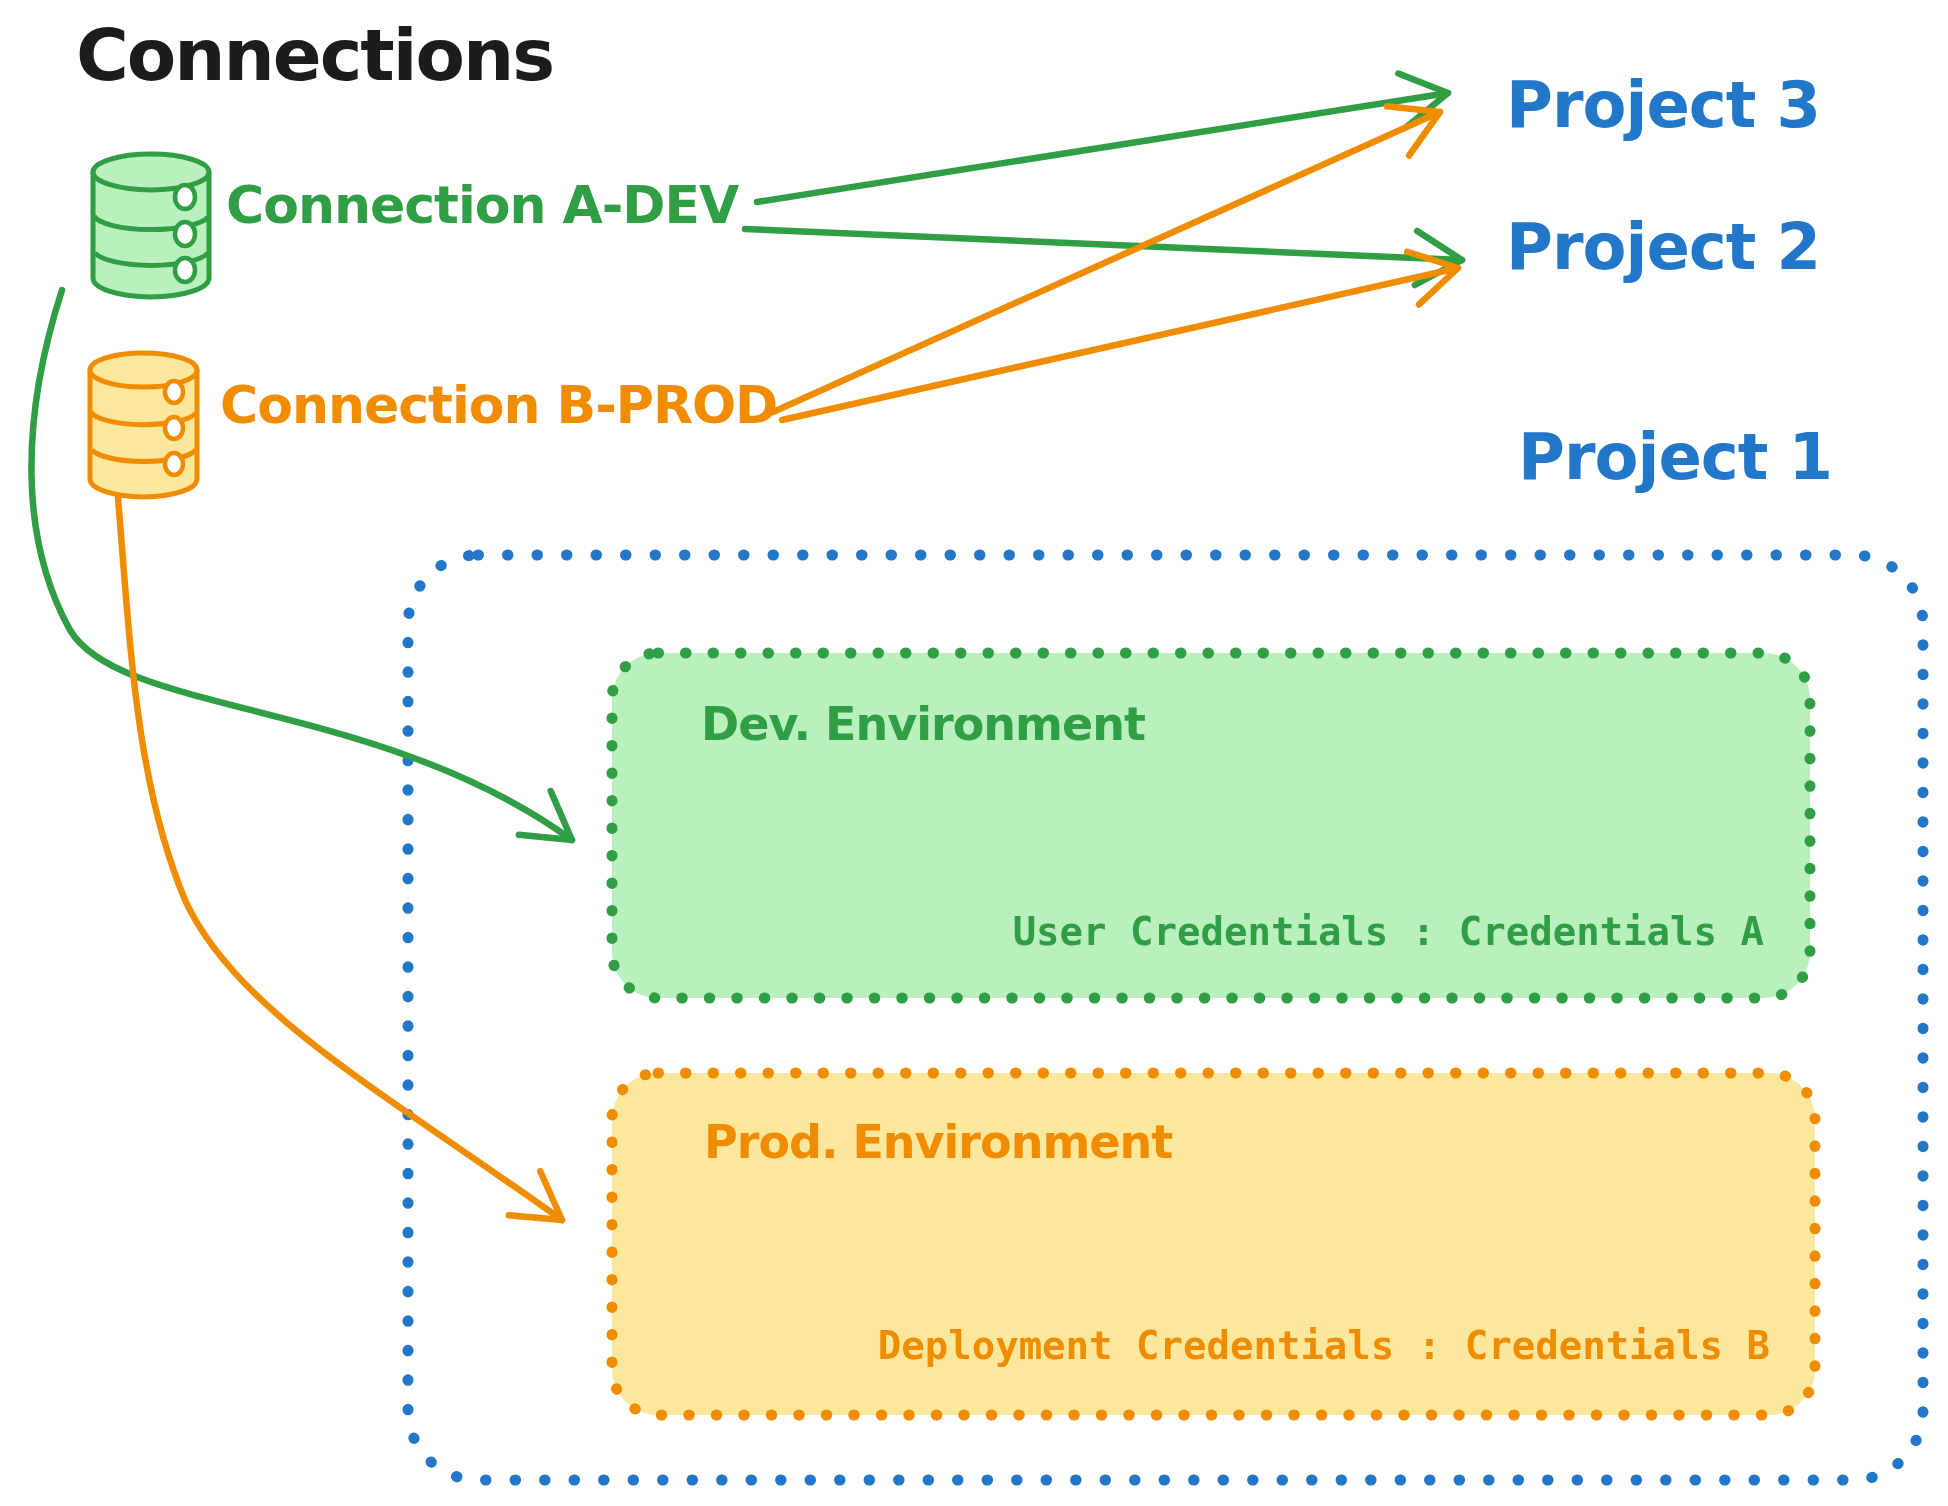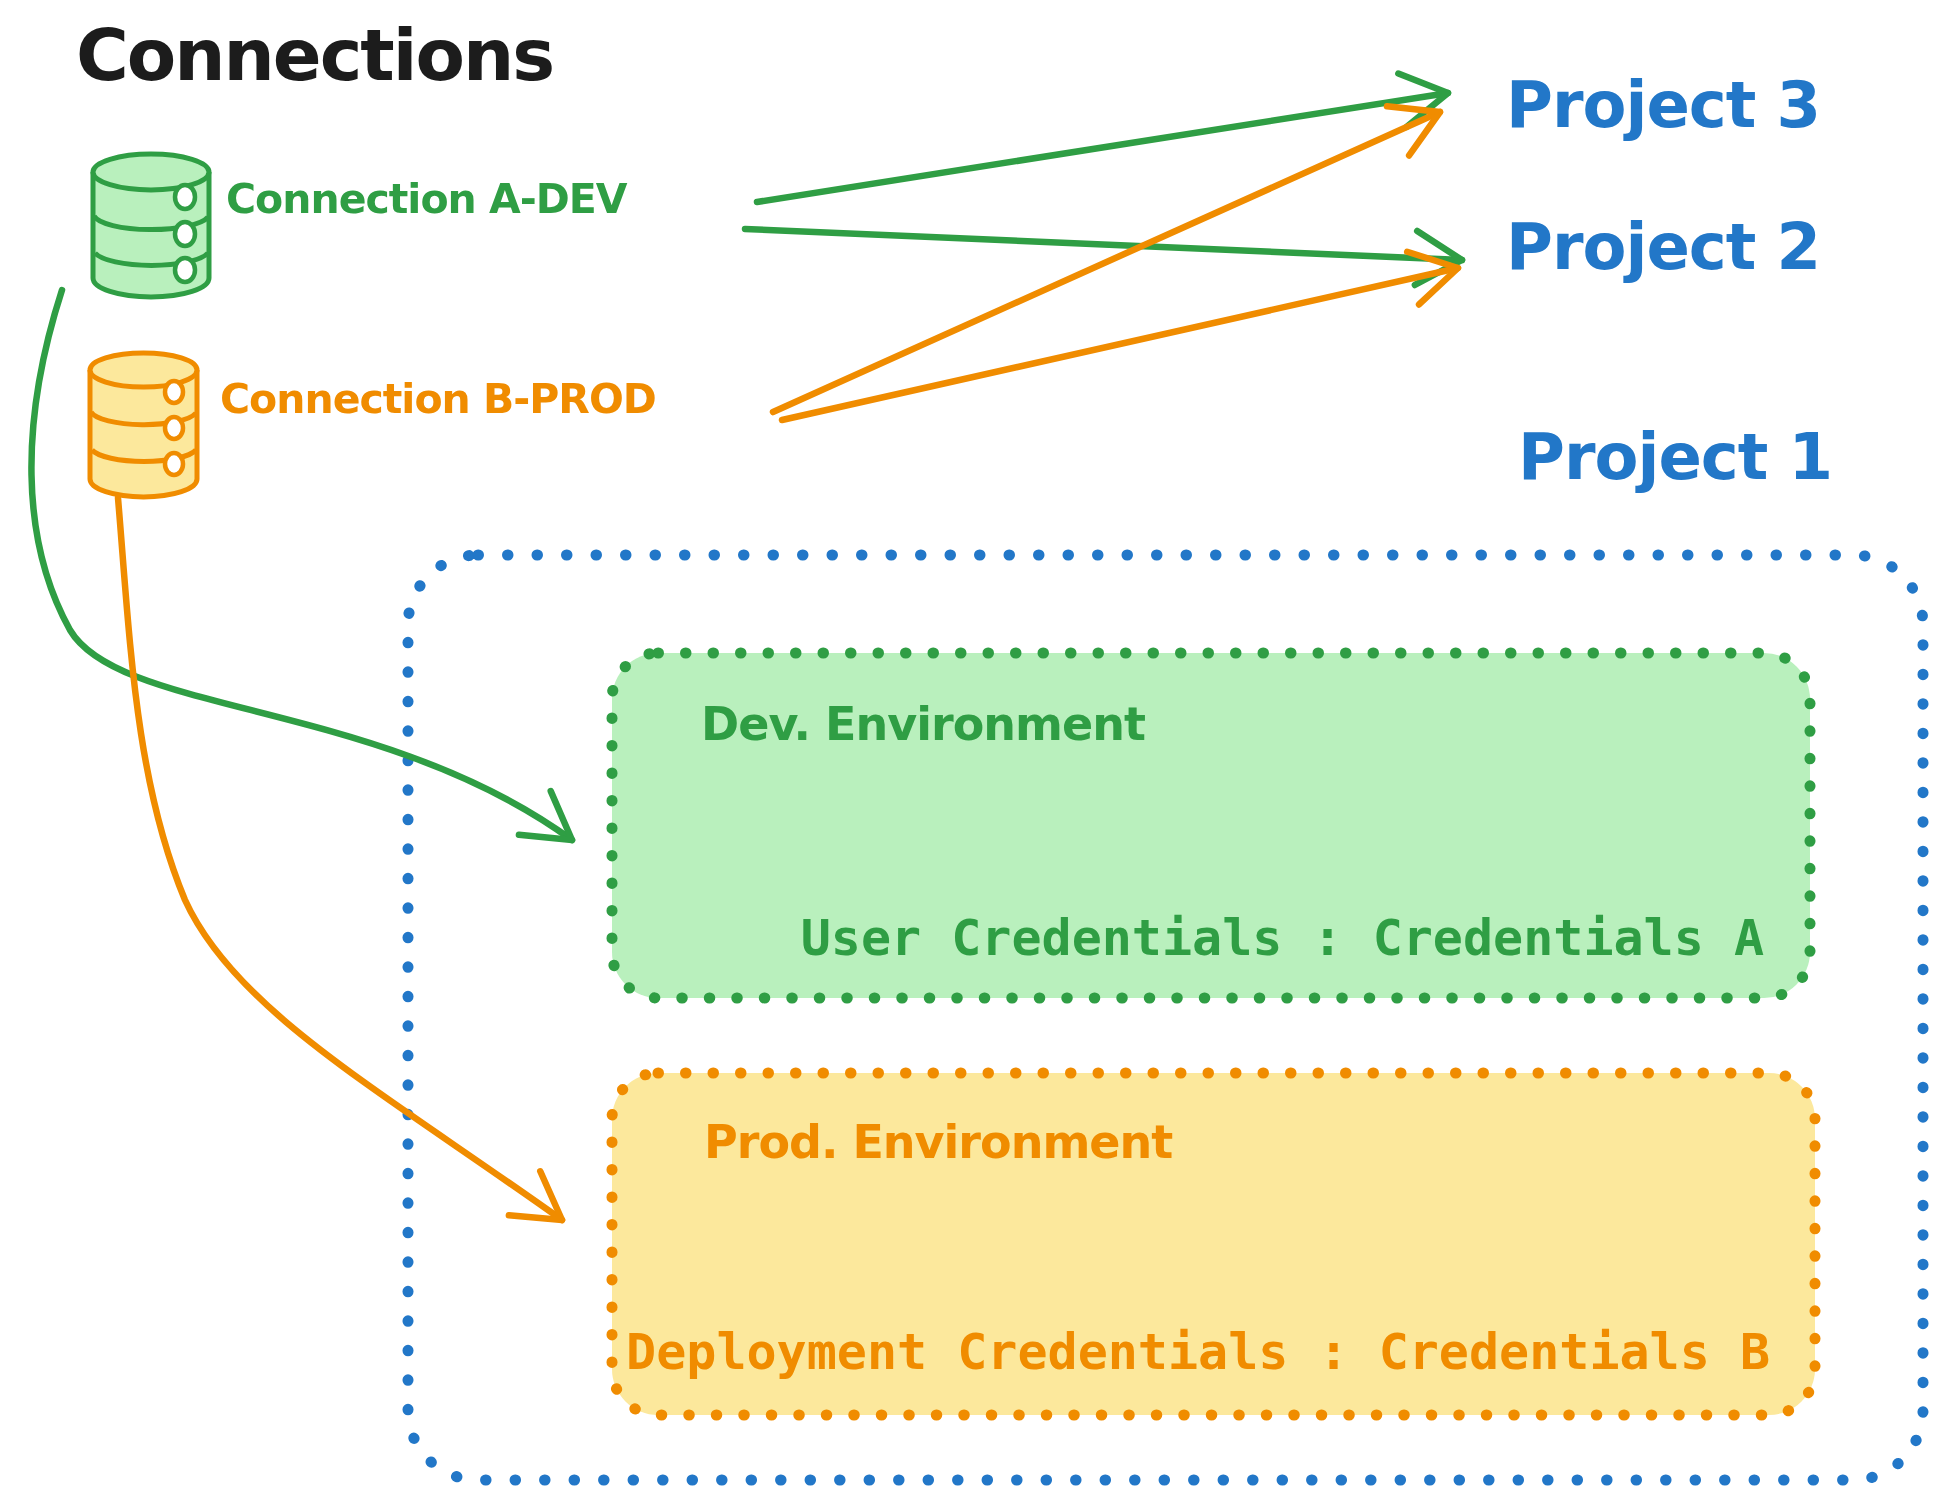--- a/index.html
+++ b/index.html
@@ -30,31 +30,31 @@
   .f-yfill{fill:var(--yellow-fill);}
   .line{fill:none;stroke-width:6.5;stroke-linecap:round;stroke-linejoin:round;}
   .cyl{stroke-width:5;stroke-linejoin:round;}
   .cyl-hole{stroke-width:4.5;}
   .dotted{fill:none;stroke-width:11;stroke-linecap:round;stroke-dasharray:0.5 29;}
   .dotted-filled{stroke-width:11;stroke-linecap:round;stroke-dasharray:0.5 27;}
 
   
   .label{position:absolute;white-space:nowrap;line-height:1.05;}
   .title{left:76px;top:18px;font-size:72px;font-weight:700;letter-spacing:-2px;color:var(--black);}
-  .conn-label{font-size:41px;font-weight:600;letter-spacing:-1px;}
+  .conn-label{font-size:52px;font-weight:600;letter-spacing:-1px;}
   .conn-a{left:226px;top:178px;color:var(--green);}
   .conn-b{left:220px;top:378px;color:var(--orange);}
   .project{font-size:64px;font-weight:600;letter-spacing:-1px;color:var(--blue);}
   .p3{left:1506px;top:40px;margin-top:32px;}
   .p2{left:1506px;top:214px;}
   .p1{left:1518px;top:424px;}
   .env-title{font-size:46px;font-weight:600;letter-spacing:-1px;}
   .env-dev{left:664px;top:700px;color:var(--green);margin-left:37px;}
   .env-prod{left:704px;top:1118px;color:var(--orange);}
-  .creds{font-family:"DejaVu Sans Mono", monospace;font-size:50px;font-weight:700;text-align:center;}
+  .creds{font-family:"DejaVu Sans Mono", monospace;font-size:39px;font-weight:700;text-align:center;}
   .creds-dev{right:184px;top:912px;color:var(--green);}
   .creds-prod{right:178px;top:1326px;color:var(--orange);}
 </style>
 </head>
 <body>
 
 <div class="canvas">
 
   <svg class="layer" width="1948" height="1506" viewBox="0 0 1948 1506">
     <defs>

